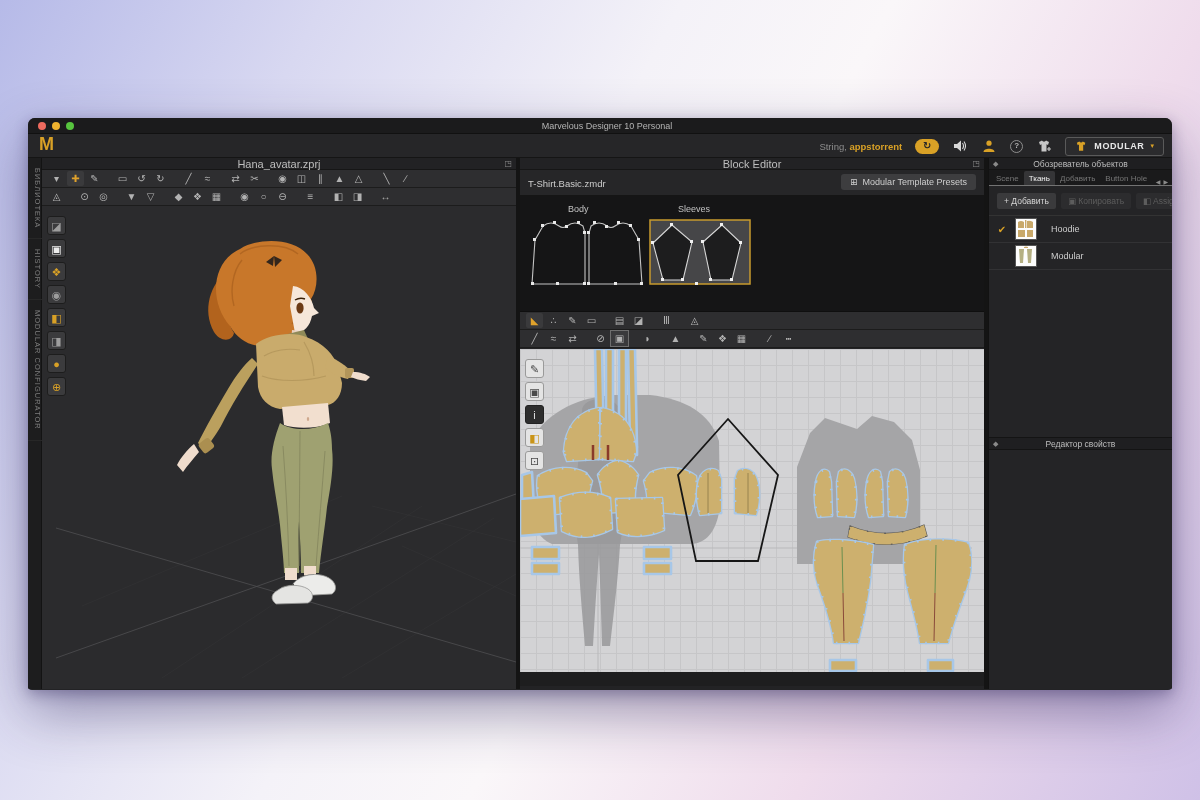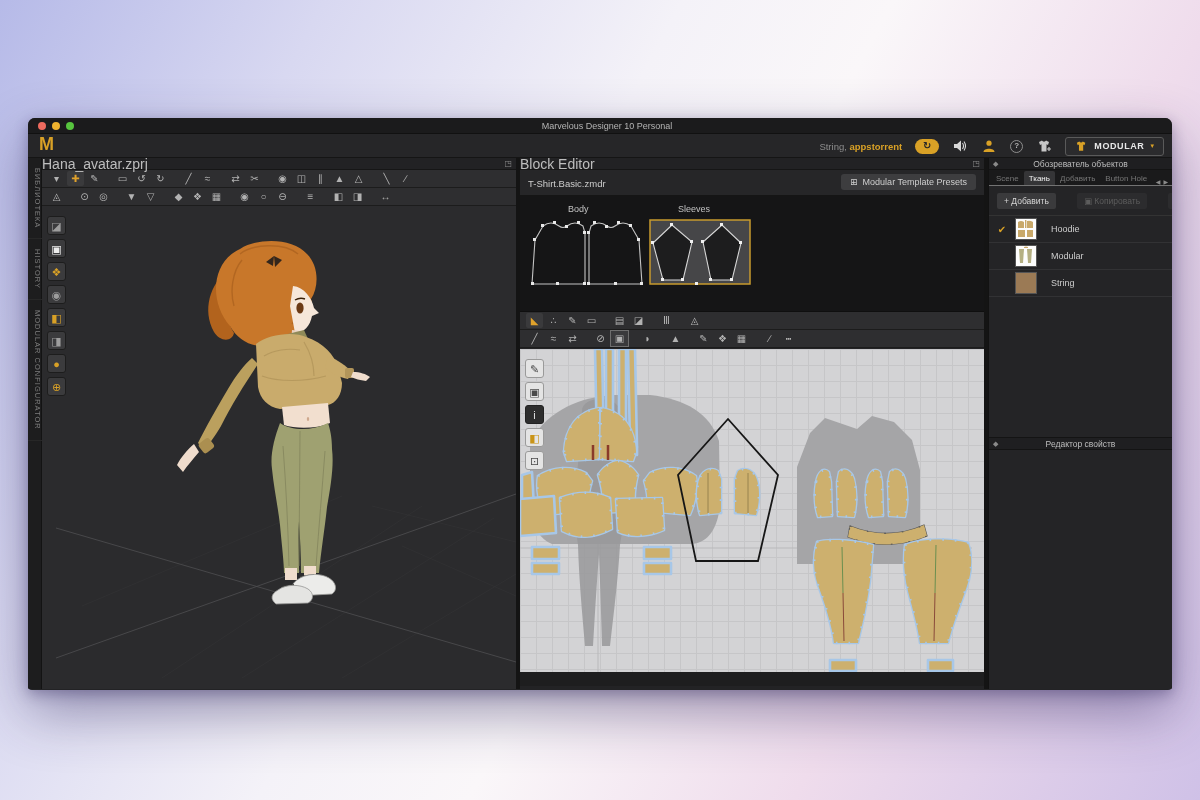--- a/index.html
+++ b/index.html
@@ -35,21 +35,21 @@
   
   .content { position:relative; height:531px; background:#1a1a1a; }
   .rail { position:absolute; left:0; top:0; width:14px; height:100%; background:#1d1d1e; border-right:1px solid #131313; }
   .railtab { writing-mode:vertical-rl; font-size:7.5px; color:#7c7c7c; letter-spacing:1px; padding:10px 0; margin:0 auto; display:block; width:14px; text-align:center; border-bottom:1px solid #272727; }
   .panel3d { position:absolute; left:14px; top:0; width:474px; height:100%; background:#2b2b2d; }
   .panelblock { position:absolute; left:492px; top:0; width:464px; height:100%; background:#232325; }
   .panelright { position:absolute; left:960px; top:0; width:184px; height:100%; background:#242426; border-left:1px solid #121212; }
   .gapline { position:absolute; top:0; width:4px; height:100%; background:#141414; }
   
   .tabbar { position:relative; height:12px; background:#222224; border-bottom:1px solid #161616; }
-  .tabbar .ttext { text-align:left; font-size:14px; color:#bdbdbd; line-height:12px; }
+  .tabbar .ttext { text-align:center; font-size:11px; color:#bdbdbd; line-height:12px; }
   .popout { position:absolute; right:4px; top:1px; font-size:8px; color:#8a8a8a; line-height:10px; }
   .toolrow { height:18px; background:#2e2e30; border-bottom:1px solid #1c1c1c; display:flex; align-items:center; padding-left:6px; gap:2px; }
   .tbi { width:17px; height:15px; line-height:15px; font-size:10px; color:#b2b2b2; text-align:center; cursor:default; }
   .tbi.active { color:#e0a22b; background:#3a3a3c; border-radius:2px; }
   .tbi.sep { margin-left:9px; }
   .tbi.boxed { outline:1px solid #6e6e6e; background:#3a3a3c; }
   
   .vp3d { position:relative; height:472px; background:#2b2b2d; overflow:hidden; }
   .sidecol { position:absolute; left:5px; top:8px; z-index:4; display:flex; flex-direction:column; }
   .sidecol .tbi { display:block; width:19px; height:19px; line-height:18px; font-size:11px; background:#3b3b3d; border:1px solid #1d1d1d; border-radius:3px; margin:2px 0; color:#b5b5b5; }
@@ -72,21 +72,21 @@
   .sidecol2 .tbi.c-goldfill{ color:#c99417; } .sidecol2 .tbi.c-darkfill{ background:#2e2e2e; color:#e0e0e0; border-color:#222; }
   .footer2d { height:14px; background:#1e1e1f; }
   
   .rphead { position:relative; height:12px; background:#1f1f21; border-bottom:1px solid #141414; }
   .rphead .ttext { text-align:center; font-size:8.5px; color:#bdbdbd; line-height:12px; }
   .rparrow { position:absolute; left:4px; top:2px; font-size:7px; color:#8a8a8a; }
   .rptabs { height:16px; background:#1a1a1b; display:flex; align-items:flex-end; padding:0 2px; border-bottom:1px solid #737373;justify-content:space-between; }
   .rptab { font-size:8px; color:#767676; padding:3px 5px 2px; white-space:nowrap; }
   .rptab.active { background:#353537; color:#efefef; border-radius:2px 2px 0 0; }
   .rptabarrows { margin-left:auto; color:#8a8a8a; font-size:6px; display:flex; gap:3px; padding-right:2px; }
-  .rpbtns { display:flex; gap:21px; padding:7px 8px 6px; }
+  .rpbtns { display:flex; gap:5px; padding:7px 8px 6px; }
   .rpbtn { background:#3a3a3c; border-radius:2px; color:#d6d6d6; font-size:8.5px; padding:3px 7px; white-space:nowrap; }
   .rpbtn.dim { background:#2c2c2e; color:#5d5d5d; }
   .rplist { border-top:1px solid #333; }
   .rprow { position:relative; height:27px; border-bottom:1px solid #323234; display:flex; align-items:center; }
   .rpcheck { width:26px; text-align:center; color:#d9a126; font-size:10px; }
   .rpthumb { width:22px; height:22px; background:#fff; border:1px solid #555; overflow:hidden; flex:none; }
   .rpthumb.swatch { background:#9b7a55; }
   .rpname { font-size:9px; color:#cdcdcd; margin-left:14px; }
   .prophead { position:absolute; left:0; top:279px; width:100%; height:13px; background:#1f1f21; border-top:1px solid #141414; border-bottom:1px solid #141414; }
   .prophead .ttext { text-align:center; font-size:8.5px; color:#bdbdbd; line-height:12px; }
@@ -483,25 +483,20 @@
           <span class="rpthumb">
             <svg width="20" height="20" viewBox="0 0 20 20">
                 <rect width="20" height="20" fill="#fdfdfd"></rect>
                 <path d="M3,3 L8,3 L7,17 L4,17 Z" fill="#b5b083"></path>
                 <path d="M11,3 L16,3 L15,17 L12,17 Z" fill="#b5b083"></path>
                 <path d="M8,1 Q10,0 12,1 L12,2 L8,2 Z" fill="#c9a96a"></path>
               </svg>
           </span>
           <span class="rpname">Modular</span>
         </div>
-        <div class="rprow">
-          <span class="rpcheck"></span>
-          <span class="rpthumb swatch"></span>
-          <span class="rpname">String</span>
-        </div>
       </div>
       <div class="prophead">
         <span class="rparrow">◆</span>
         <div class="ttext">Редактор свойств</div>
       </div>
     </div>
 
   </div>
 </div>
 

